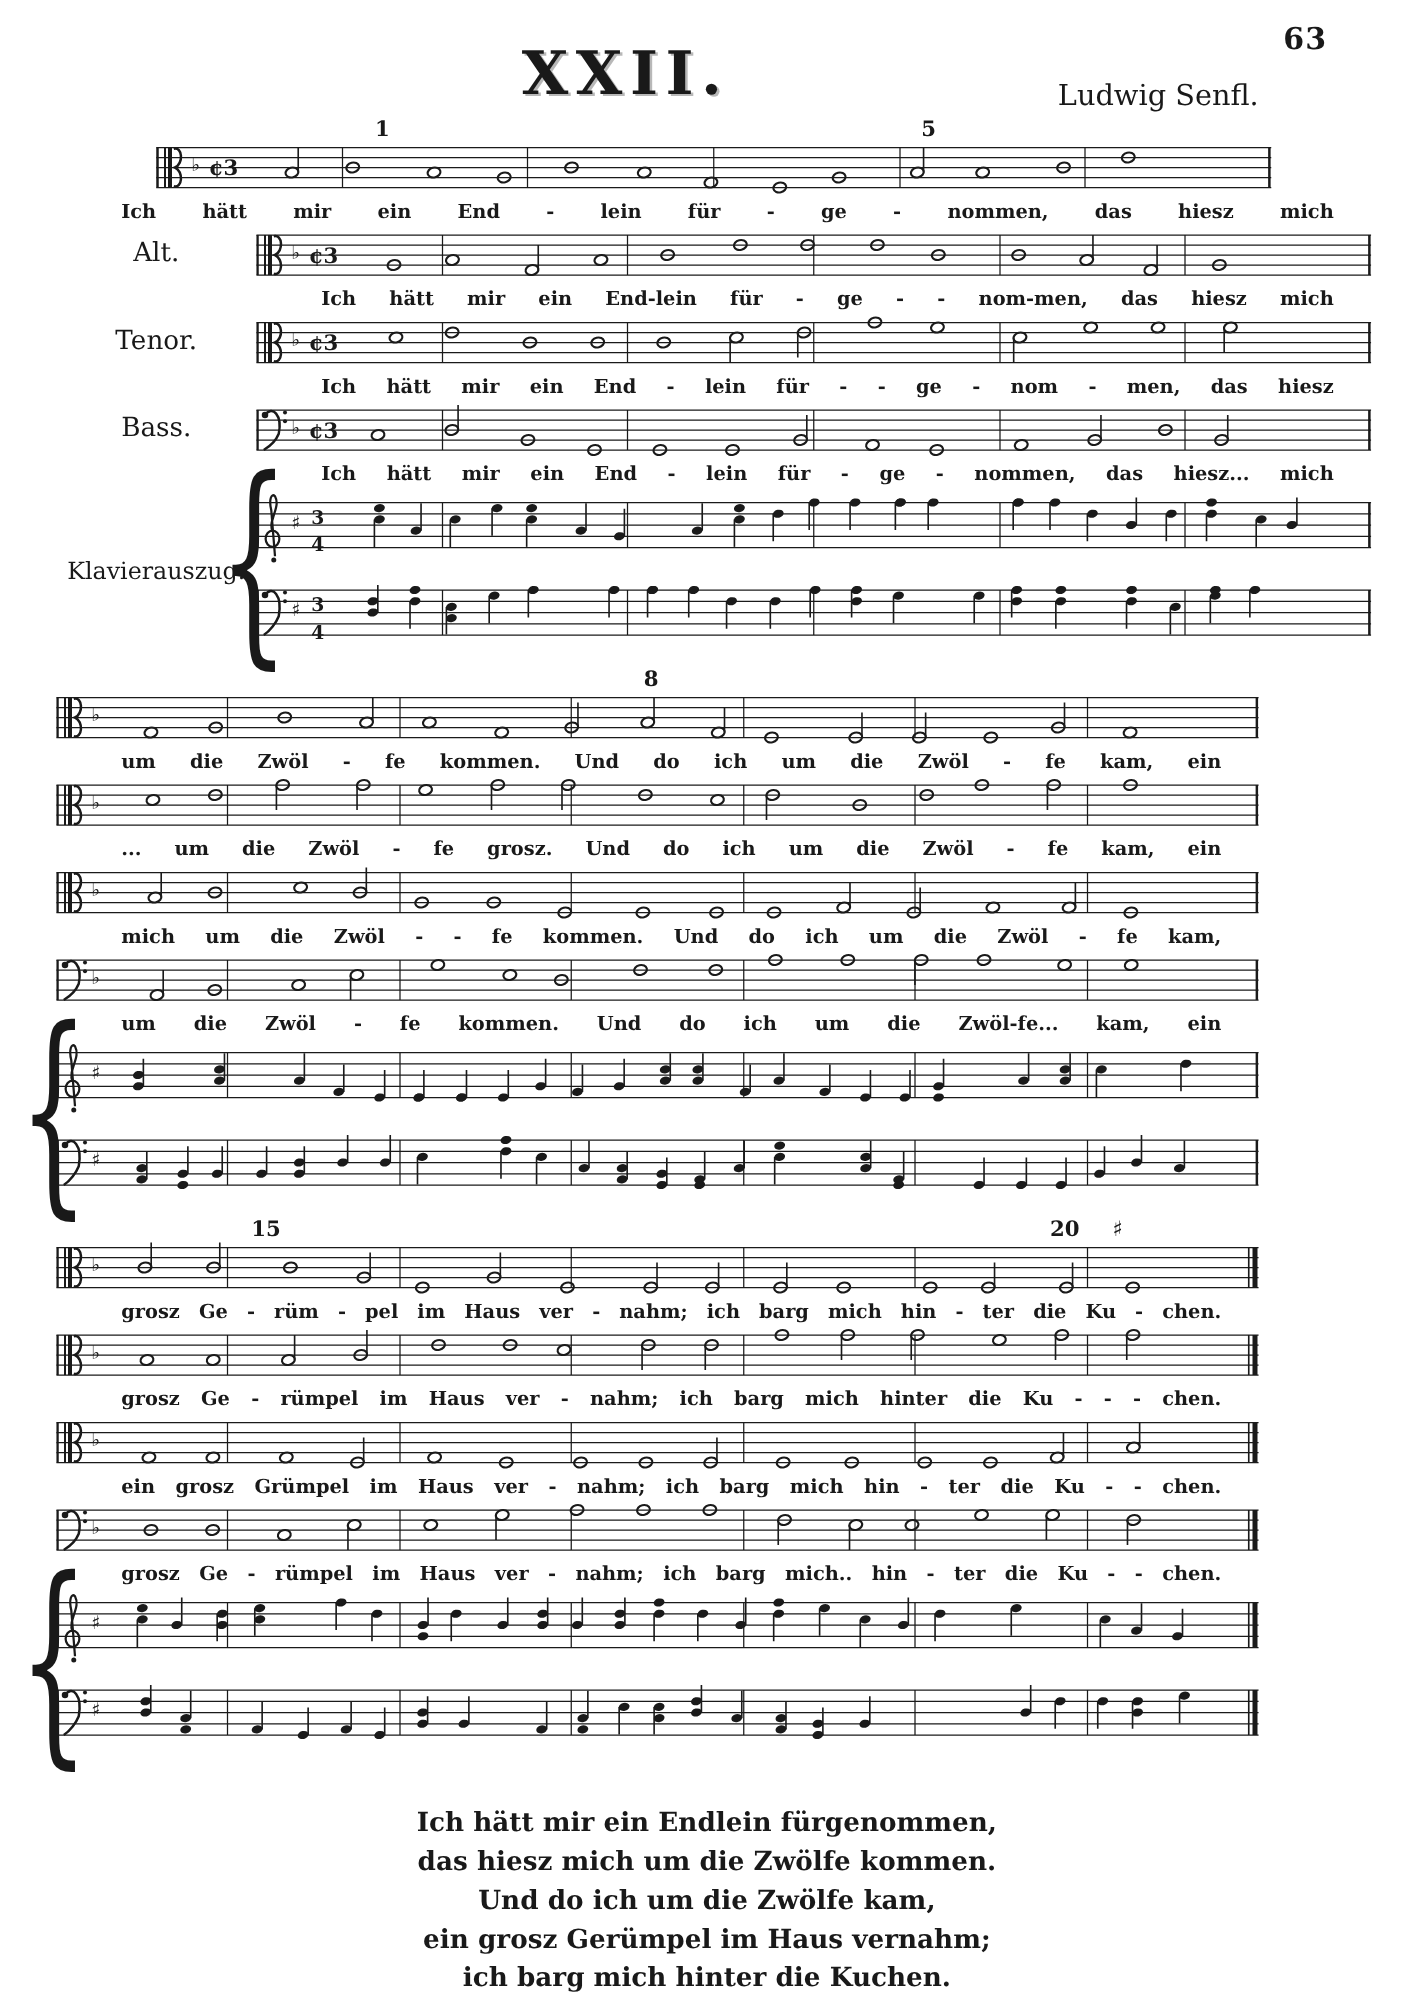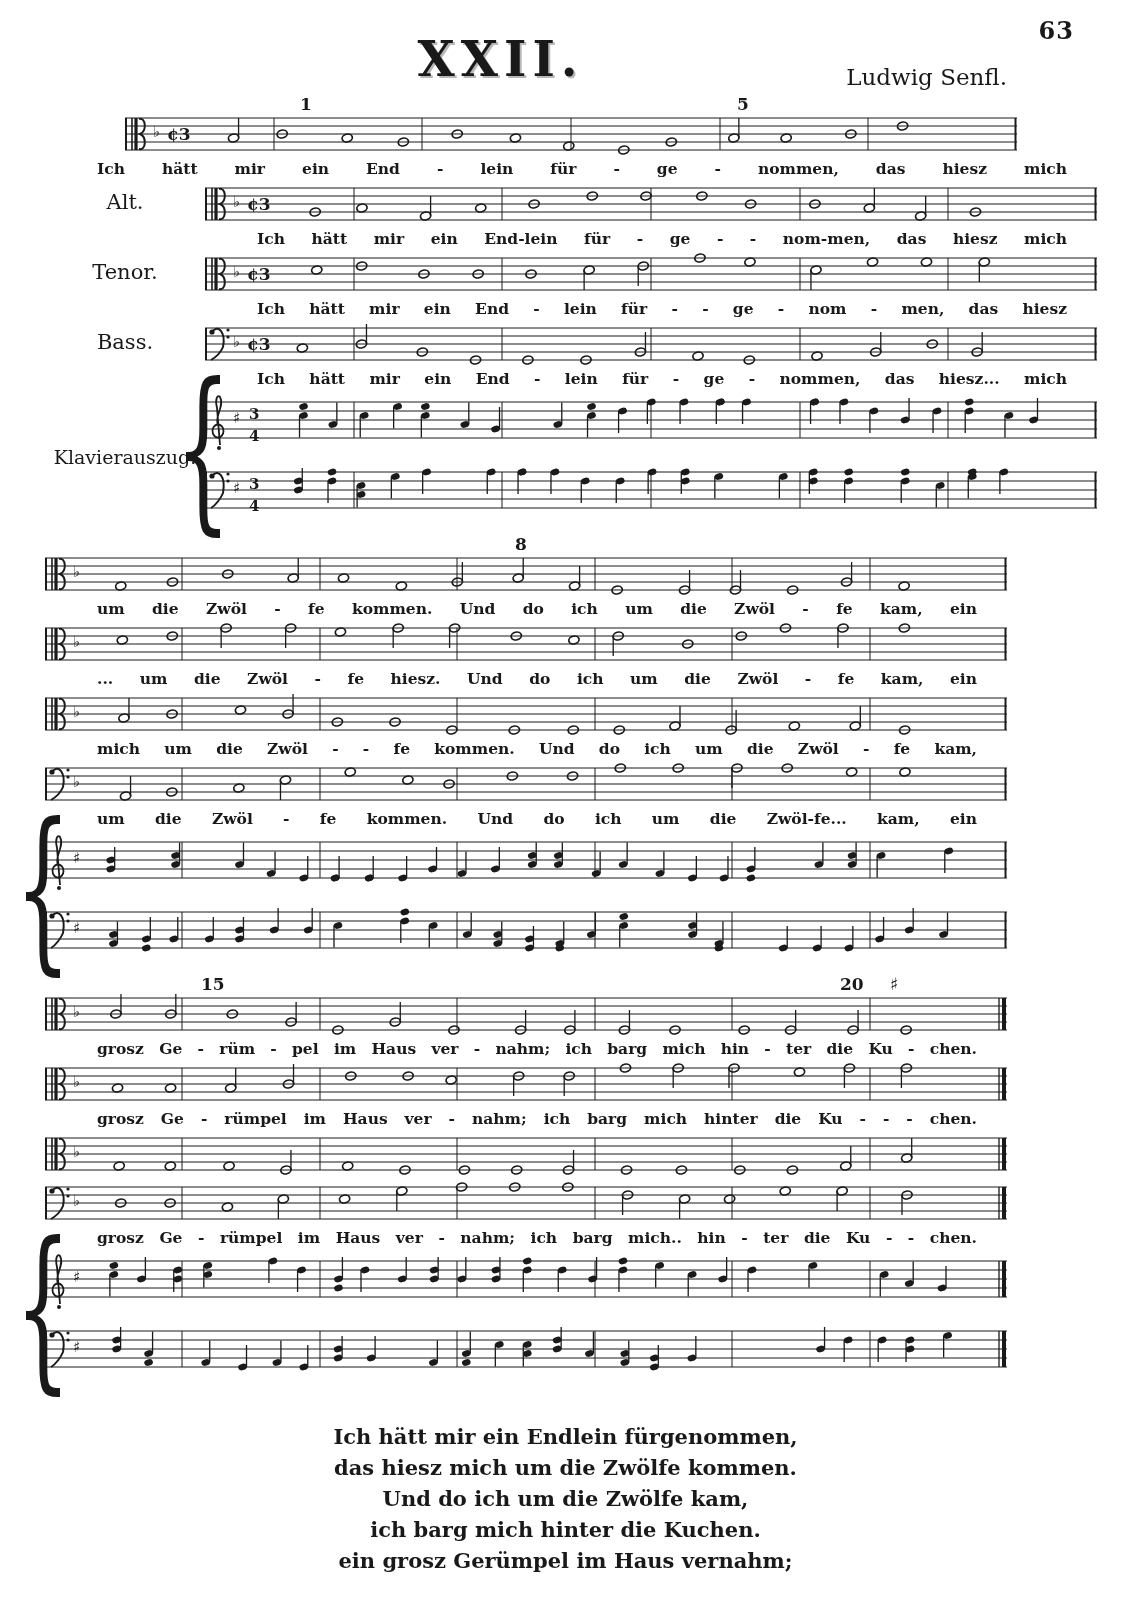--- a/index.html
+++ b/index.html
@@ -1,21 +1,21 @@
 <!DOCTYPE html>
 <html><head>
 <meta charset="utf-8">
 <style>
   html,body{margin:0;padding:0;background:#ffffff;}
   body{width:1131px;height:1600px;font-family:"DejaVu Serif","Liberation Serif",serif;color:#191919;}
   .page{position:relative;width:1131px;height:1600px;overflow:hidden;background:#ffffff;}
 
   
   .header{position:relative;height:96px;}
-  .pagenum{position:absolute;right:57px;top:16px;font-size:24px;font-weight:bold;letter-spacing:1px;text-align:right;}
+  .pagenum{position:absolute;right:69px;top:16px;font-size:24px;font-weight:bold;letter-spacing:1px;text-align:right;}
   .title{position:absolute;left:0;right:130px;top:18px;margin:13px;text-align:center;
          font-size:48px;font-weight:bold;letter-spacing:6px;text-shadow:2px 2px 0 rgba(0,0,0,.28);}
   .composer{position:absolute;right:124px;top:64px;font-size:23px;}
 
   
   .system{position:relative;margin-left:45px;margin-bottom:14px;}
   .sys1{width:1052px;}
   .sys23{width:962px;}
   .marks{position:relative;height:16px;}
   .mark{position:absolute;top:-2px;font-size:17px;font-weight:bold;}
@@ -458,21 +458,21 @@
             <ellipse cx="528.9268861454046" cy="18" rx="5.2" ry="3.9" stroke="#1a1a1a" stroke-width="1.7" fill="none" transform="rotate(-14 528.9268861454046 18)"></ellipse>
             <ellipse cx="573.2061042524006" cy="14" rx="5.2" ry="3.9" stroke="#1a1a1a" stroke-width="1.7" fill="none" transform="rotate(-14 573.2061042524006 14)"></ellipse>
             <line x1="568.2061042524006" y1="14" x2="568.2061042524006" y2="34" stroke="#1a1a1a" stroke-width="1.3"></line>
             <ellipse cx="642.7816186556927" cy="22" rx="5.2" ry="3.9" stroke="#1a1a1a" stroke-width="1.7" fill="none" transform="rotate(-14 642.7816186556927 22)"></ellipse>
             <ellipse cx="696.3200960219478" cy="14" rx="5.2" ry="3.9" stroke="#1a1a1a" stroke-width="1.7" fill="none" transform="rotate(-14 696.3200960219478 14)"></ellipse>
             <ellipse cx="740.4882030178327" cy="6" rx="5.2" ry="3.9" stroke="#1a1a1a" stroke-width="1.7" fill="none" transform="rotate(-14 740.4882030178327 6)"></ellipse>
             <ellipse cx="797.9526063100137" cy="6" rx="5.2" ry="3.9" stroke="#1a1a1a" stroke-width="1.7" fill="none" transform="rotate(-14 797.9526063100137 6)"></ellipse>
             <line x1="792.9526063100137" y1="6" x2="792.9526063100137" y2="26" stroke="#1a1a1a" stroke-width="1.3"></line>
             <ellipse cx="859.3799725651578" cy="6" rx="5.2" ry="3.9" stroke="#1a1a1a" stroke-width="1.7" fill="none" transform="rotate(-14 859.3799725651578 6)"></ellipse>
           </svg>
-        <div class="lyr">... um die Zwöl - fe hiesz. Und do ich um die Zwöl - fe kam, ein</div>
+        <div class="lyr">... um die Zwöl - fe grosz. Und do ich um die Zwöl - fe kam, ein</div>
       </div>
     </div>
 
     <div class="row">
       <div class="staffcol">
         <svg class="staff" viewBox="0 0 962 46" width="962" height="46">
             <line x1="0" y1="6" x2="962" y2="6" stroke="#1a1a1a" stroke-width="1"></line>
             <line x1="0" y1="14" x2="962" y2="14" stroke="#1a1a1a" stroke-width="1"></line>
             <line x1="0" y1="22" x2="962" y2="22" stroke="#1a1a1a" stroke-width="1"></line>
             <line x1="0" y1="30" x2="962" y2="30" stroke="#1a1a1a" stroke-width="1"></line>
@@ -857,20 +857,21 @@
             <line x1="528.5436213991769" y1="38" x2="528.5436213991769" y2="18" stroke="#1a1a1a" stroke-width="1.3"></line>
             <ellipse cx="581.5512345679012" cy="38" rx="5.2" ry="3.9" stroke="#1a1a1a" stroke-width="1.7" fill="none" transform="rotate(-14 581.5512345679012 38)"></ellipse>
             <ellipse cx="636.4106995884773" cy="38" rx="5.2" ry="3.9" stroke="#1a1a1a" stroke-width="1.7" fill="none" transform="rotate(-14 636.4106995884773 38)"></ellipse>
             <ellipse cx="694.788683127572" cy="38" rx="5.2" ry="3.9" stroke="#1a1a1a" stroke-width="1.7" fill="none" transform="rotate(-14 694.788683127572 38)"></ellipse>
             <ellipse cx="747.3518518518518" cy="38" rx="5.2" ry="3.9" stroke="#1a1a1a" stroke-width="1.7" fill="none" transform="rotate(-14 747.3518518518518 38)"></ellipse>
             <ellipse cx="800.7668724279836" cy="34" rx="5.2" ry="3.9" stroke="#1a1a1a" stroke-width="1.7" fill="none" transform="rotate(-14 800.7668724279836 34)"></ellipse>
             <line x1="805.7668724279836" y1="34" x2="805.7668724279836" y2="14" stroke="#1a1a1a" stroke-width="1.3"></line>
             <ellipse cx="861.7004115226338" cy="26" rx="5.2" ry="3.9" stroke="#1a1a1a" stroke-width="1.7" fill="none" transform="rotate(-14 861.7004115226338 26)"></ellipse>
             <line x1="866.7004115226338" y1="26" x2="866.7004115226338" y2="6" stroke="#1a1a1a" stroke-width="1.3"></line>
           </svg>
+        <div class="lyr">ein grosz Grümpel im Haus ver - nahm; ich barg mich hin - ter die Ku - - chen.</div>
       </div>
     </div>
 
     <div class="row">
       <div class="staffcol">
         <svg class="staff" viewBox="0 0 962 46" width="962" height="46">
             <line x1="0" y1="6" x2="962" y2="6" stroke="#1a1a1a" stroke-width="1"></line>
             <line x1="0" y1="14" x2="962" y2="14" stroke="#1a1a1a" stroke-width="1"></line>
             <line x1="0" y1="22" x2="962" y2="22" stroke="#1a1a1a" stroke-width="1"></line>
             <line x1="0" y1="30" x2="962" y2="30" stroke="#1a1a1a" stroke-width="1"></line>
@@ -1070,17 +1071,17 @@
             <line x1="898.6539094650205" y1="14.5" x2="898.6539094650205" y2="36.5" stroke="#1a1a1a" stroke-width="1.3"></line>
           </svg>
       </div>
     </div>
   </section>
 
   <div class="poem">
     <div>Ich hätt mir ein Endlein fürgenommen,</div>
     <div>das hiesz mich um die Zwölfe kommen.</div>
     <div>Und do ich um die Zwölfe kam,</div>
+    <div>ein grosz Gerümpel im Haus vernahm;</div>
     <div>ich barg mich hinter die Kuchen.</div>
-    <div>ein grosz Gerümpel im Haus vernahm;</div>
   </div>
 
 </div>
 
 </body></html>

